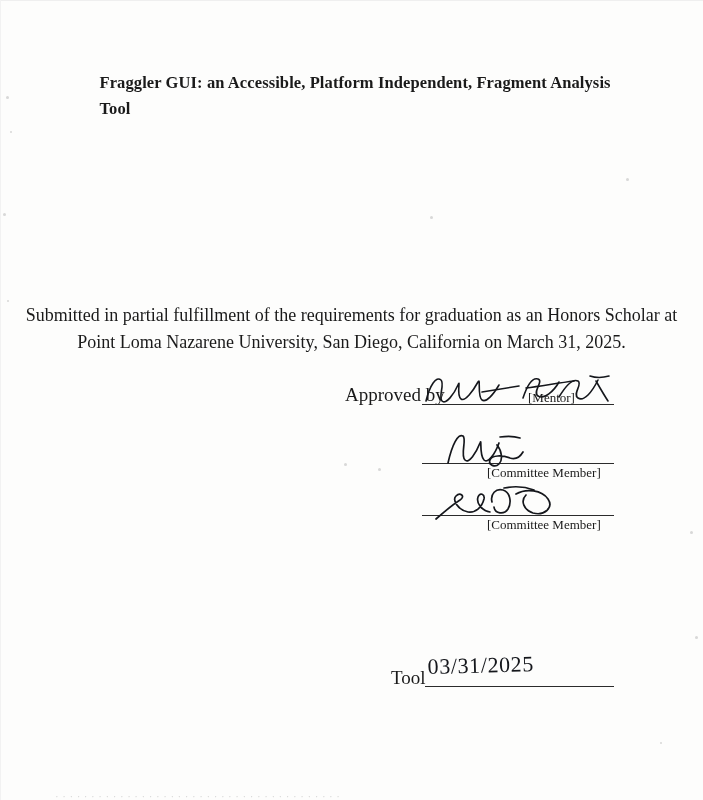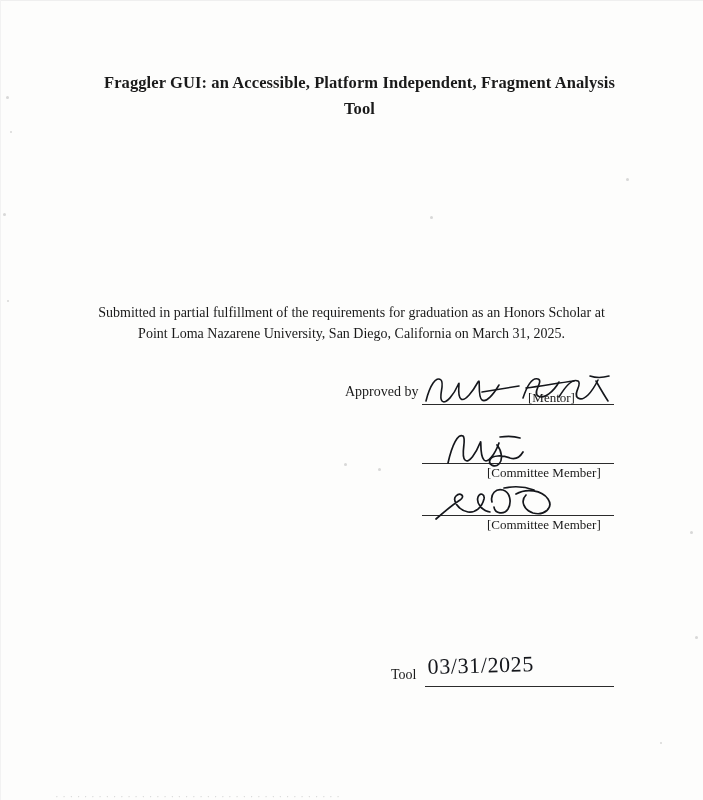--- a/index.html
+++ b/index.html
@@ -32,21 +32,20 @@
   .edge-mark {
     position: absolute;
     background: #cfcfcf;
   }
 
   .title-block {
     position: absolute;
     left: 16px;
     right: 0;
     top: 70px;
-    text-align: center;
   }
   .doc-title {
     font-weight: bold;
     font-size: 16.5px;
     line-height: 1.55;
     letter-spacing: 0.1px;
     margin: 0 auto;
     width: 520px;
   }
   .by-line {
@@ -57,39 +56,39 @@
     margin-top: 25px;
     font-size: 13.5px;
   }
 
   .submission {
     position: absolute;
     left: 0;
     right: 0;
     top: 302px;
     text-align: center;
-    font-size: 14px;
+    font-size: 18px;
     line-height: 1.5;
   }
   .submission .line2 { display: block; }
 
   .sign-area {
     position: absolute;
     left: 0;
     right: 0;
     top: 372px;
   }
 
   .sig-row {
     position: relative;
     height: 52px;
   }
   .sig-label {
     position: absolute;
-    font-size: 14px;
+    font-size: 19px;
     white-space: nowrap;
   }
   .sig-rule {
     position: absolute;
     border-bottom: 1px solid #2b2b2b;
   }
   .sig-role {
     position: absolute;
     font-size: 13px;
     white-space: nowrap;

